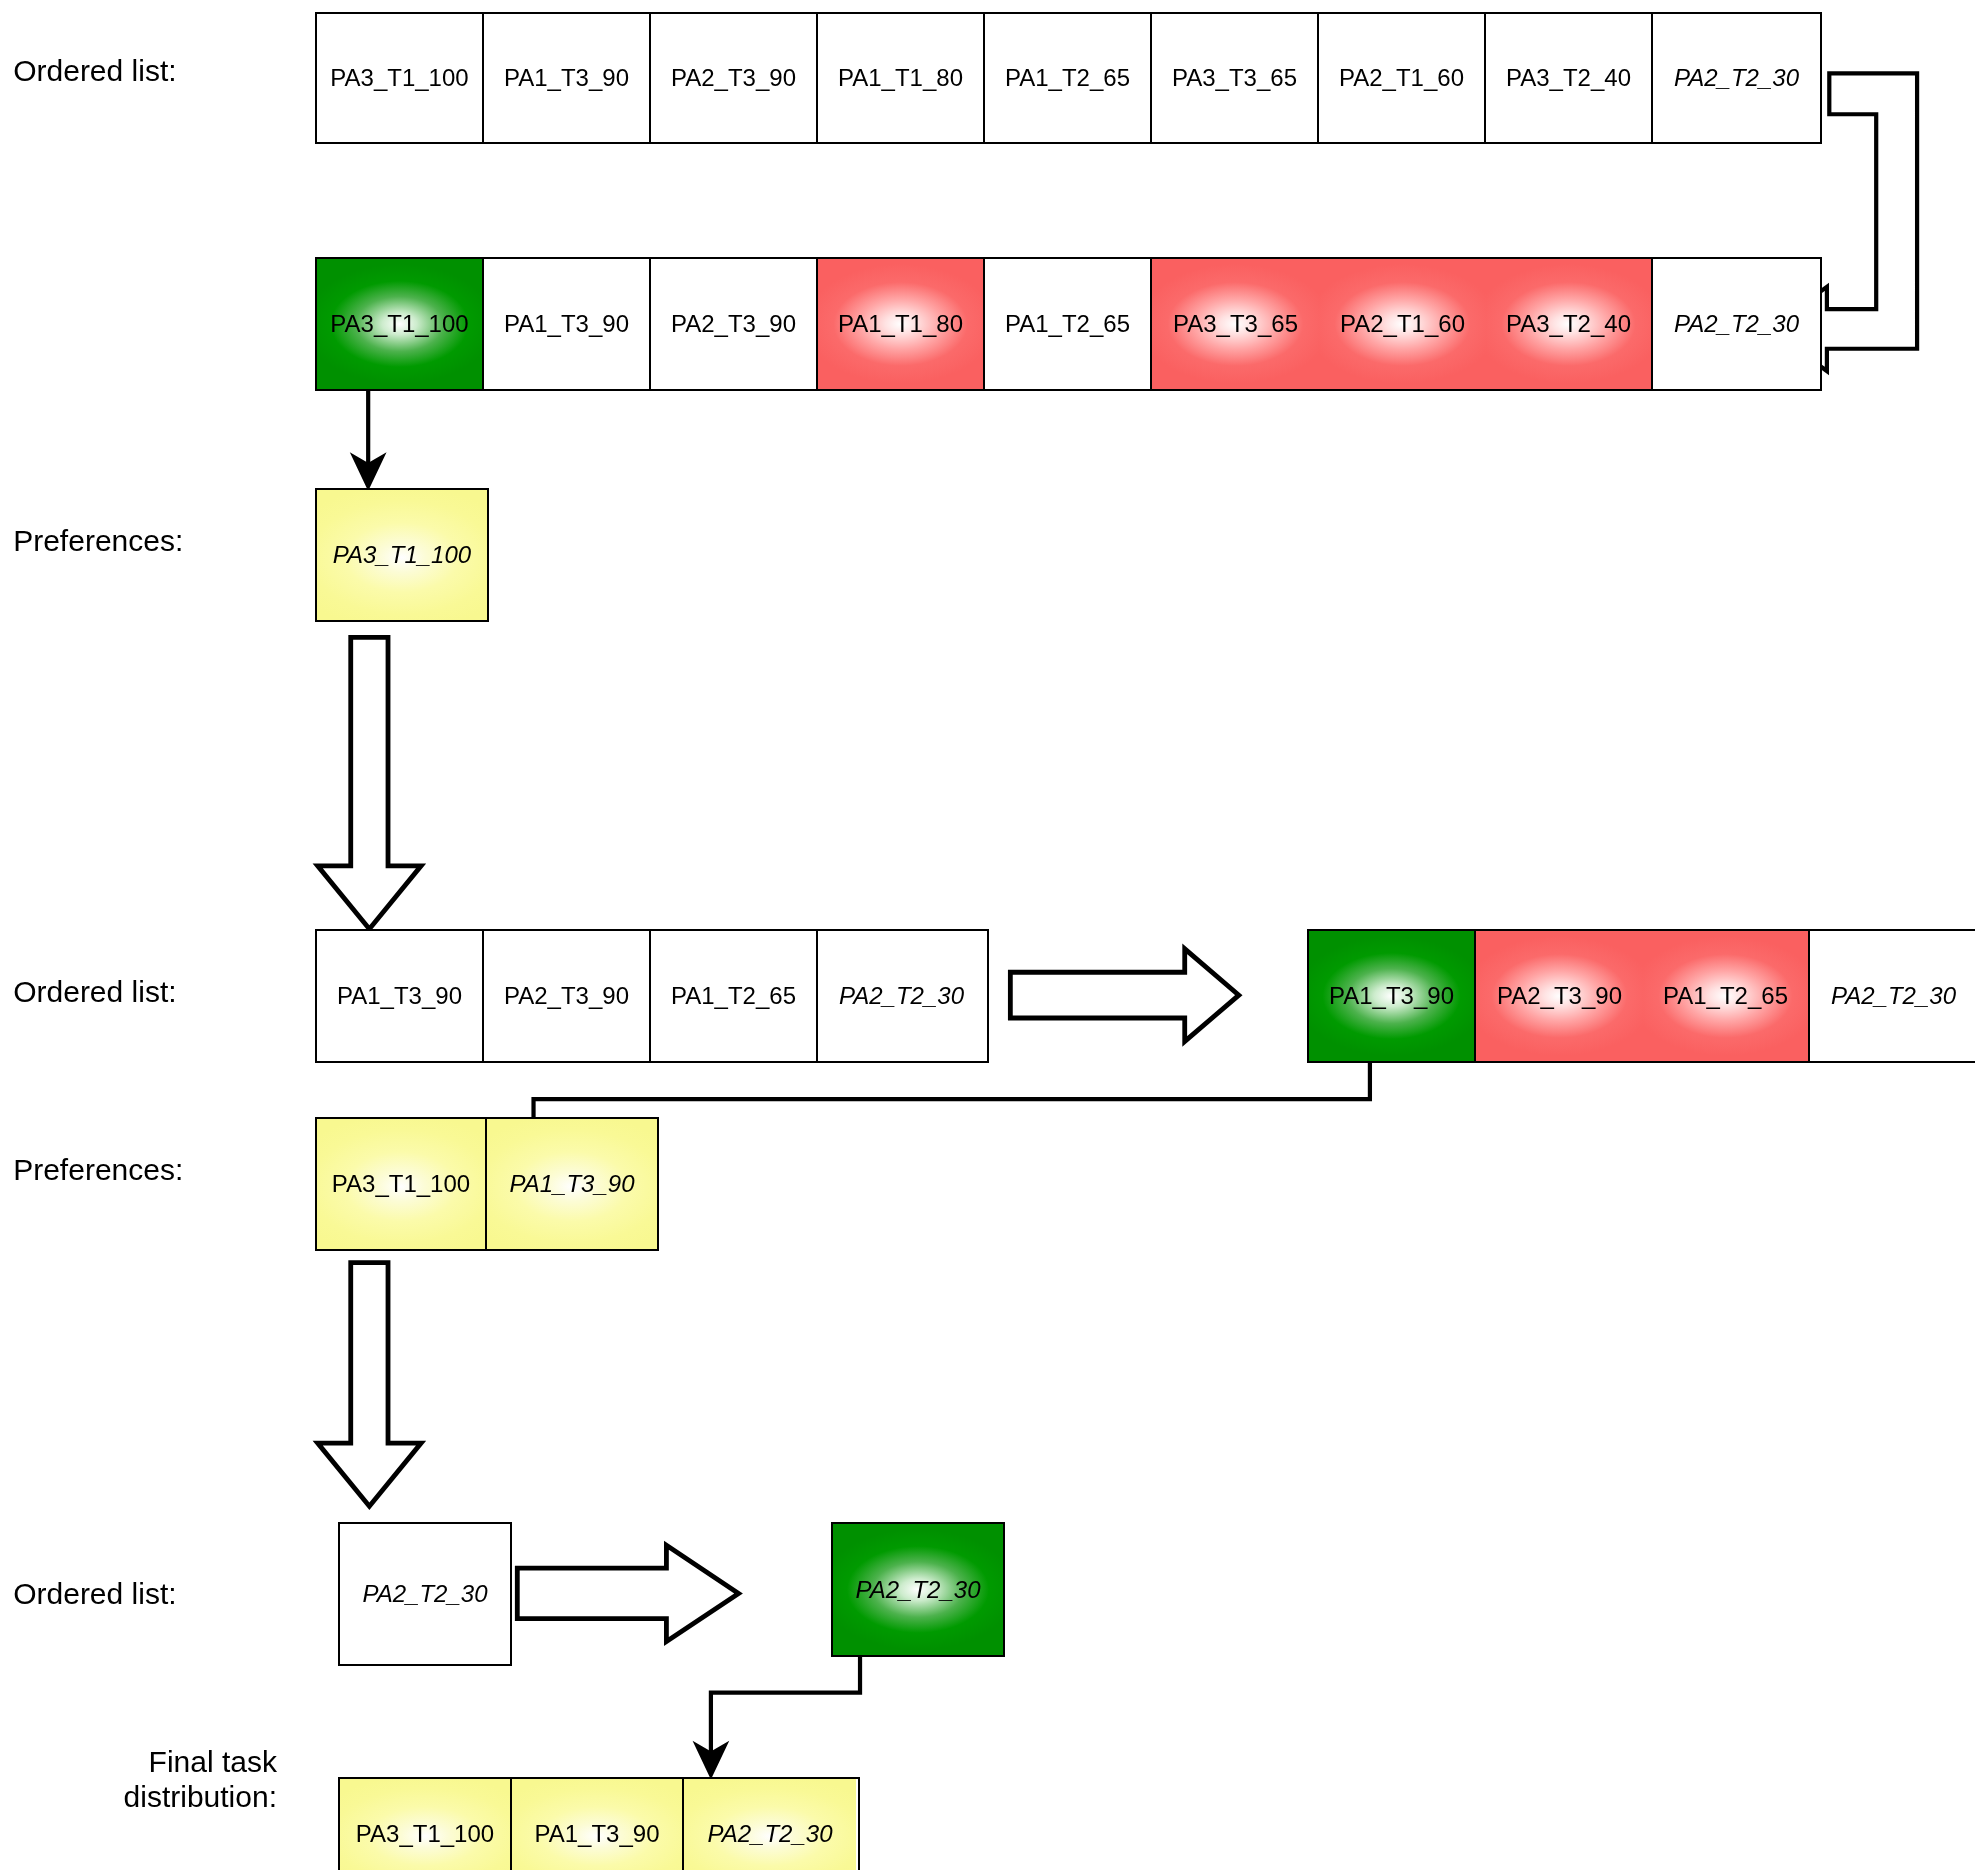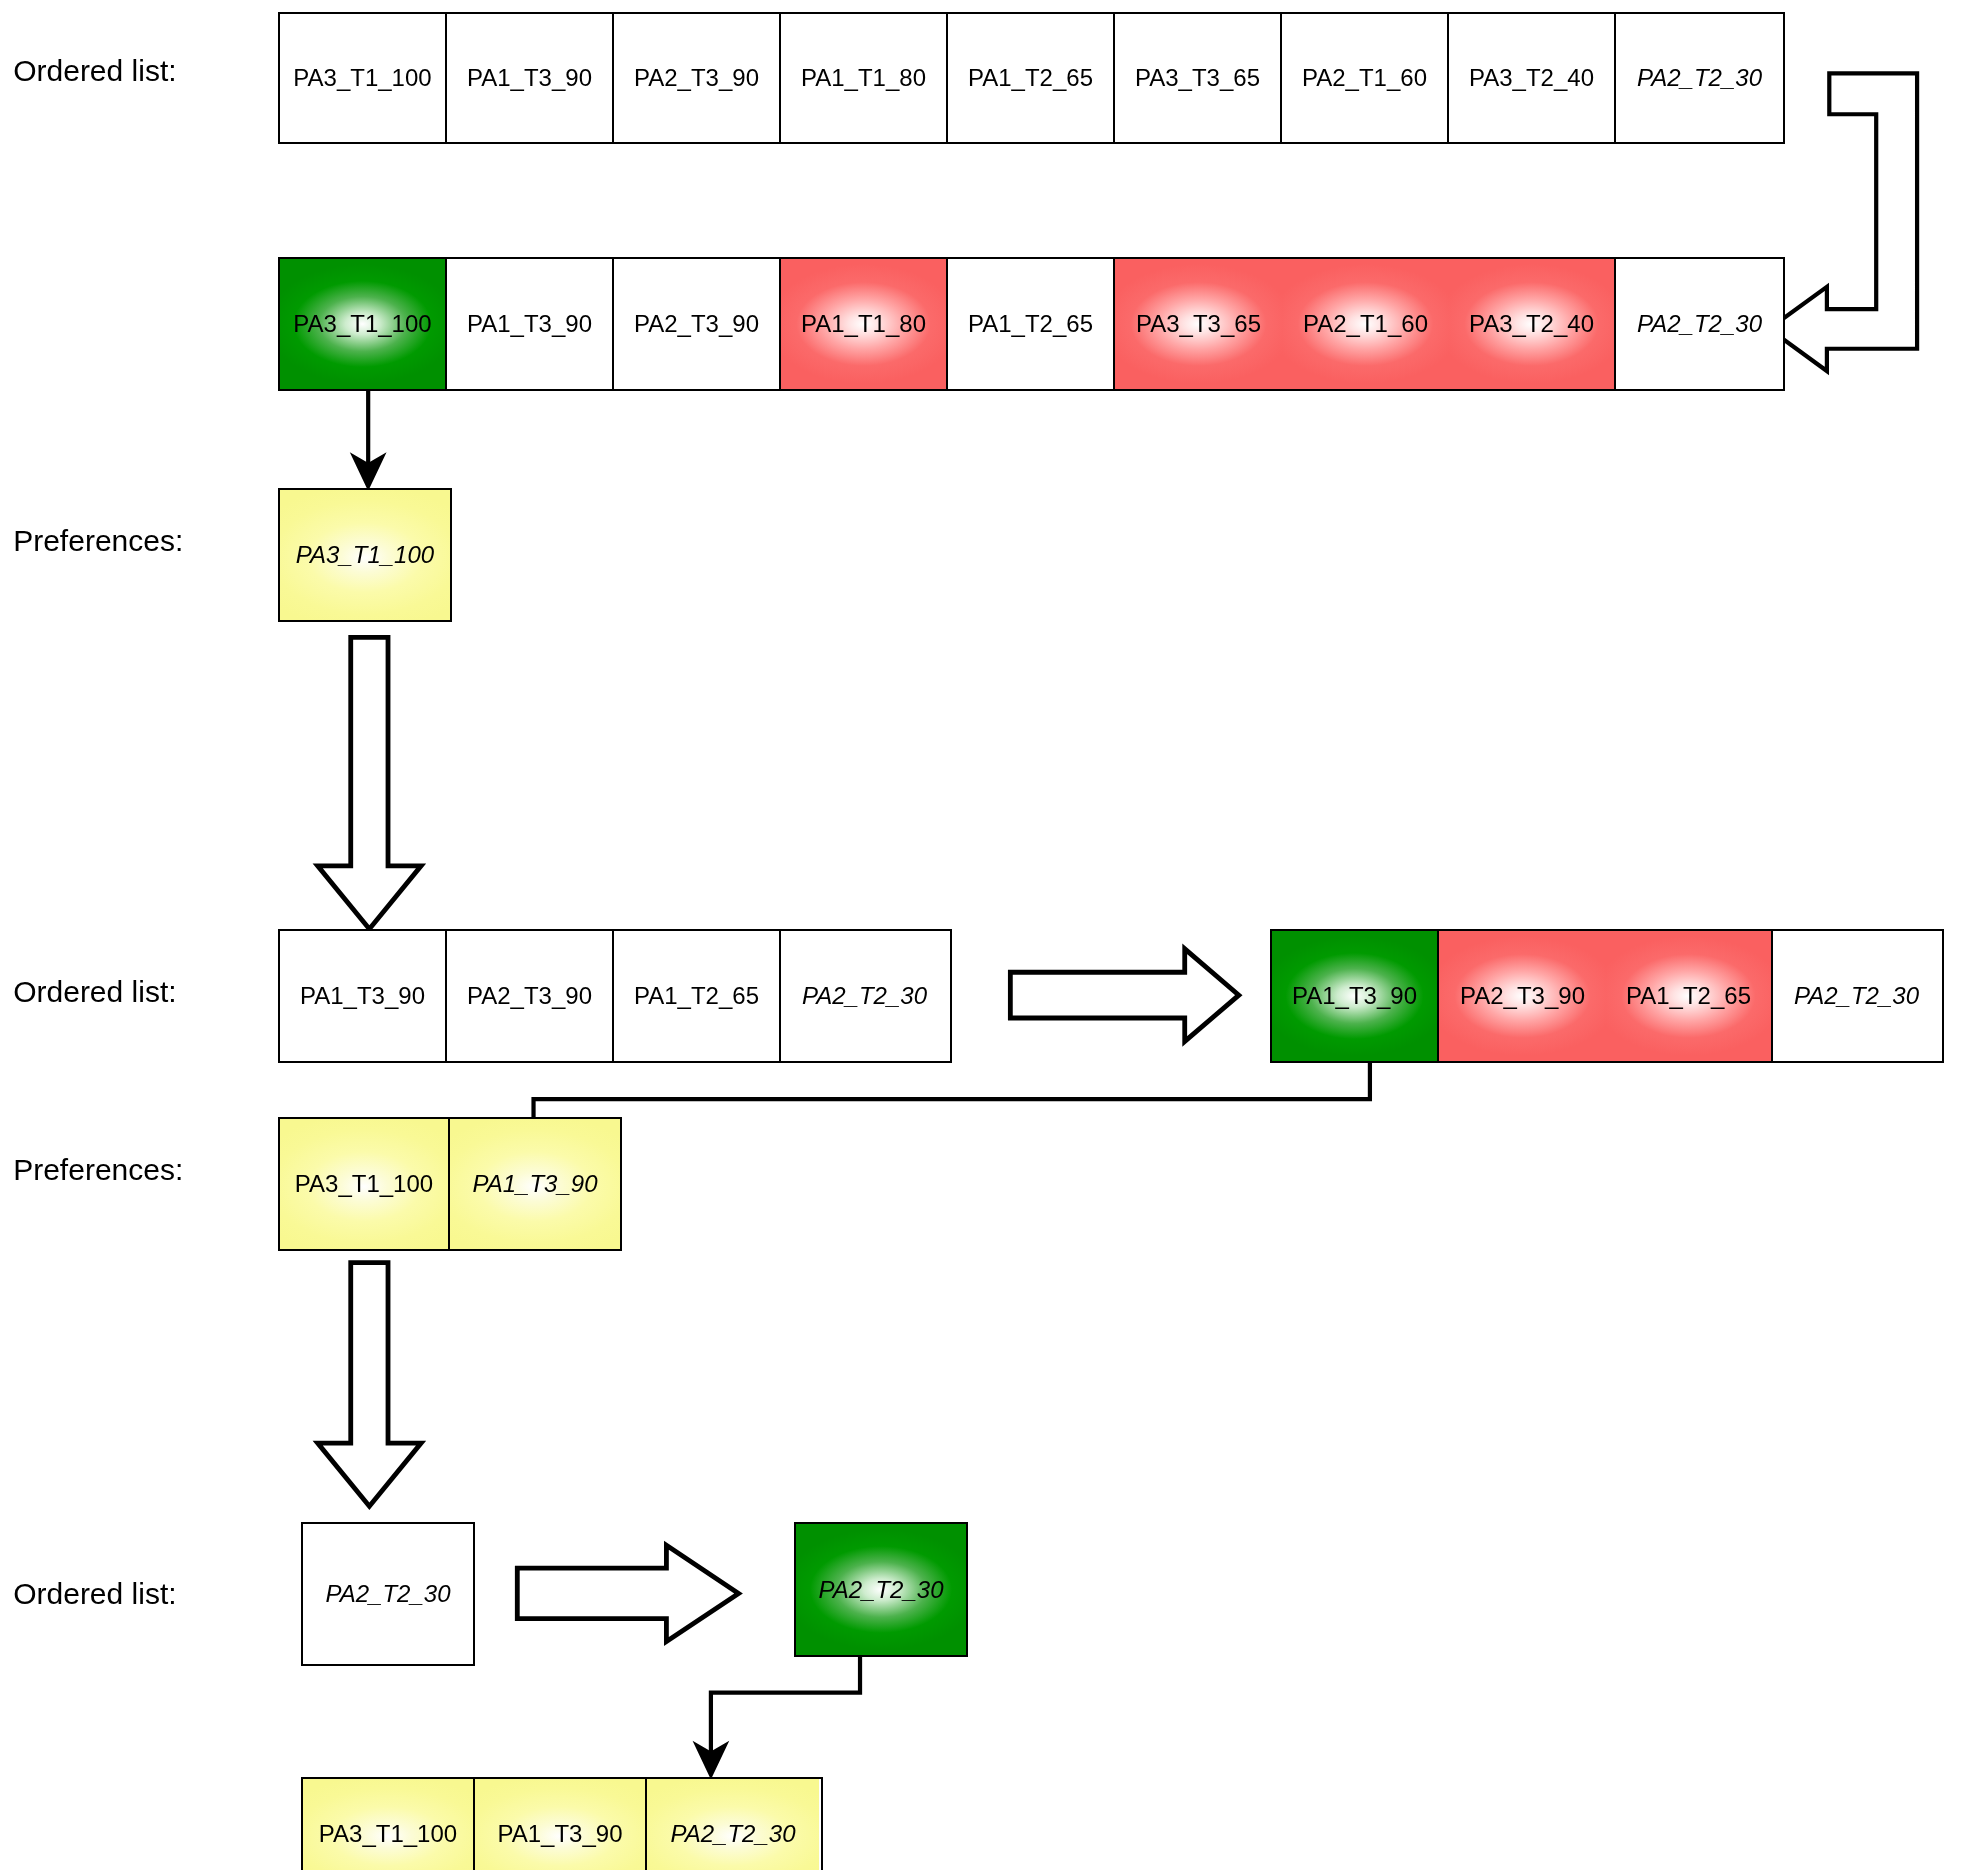--- a/index.html
+++ b/index.html
@@ -24,20 +24,21 @@
     text-align:left;
   }
 
   
   .rowbox{
     position:absolute;
     display:flex;
     box-sizing:border-box;
     border:2.4px solid #000;
     background:#fff;
+    margin-left:37px;
   }
   .cell{
     box-sizing:border-box;
     display:flex;
     align-items:center;
     justify-content:center;
     font-size:24px;
     color:#000;
     border-right:2.4px solid #000;
     background:#fff;
@@ -155,20 +156,22 @@
   <div class="lbl" style="left:13.2px; top:1576px; width:253px;">Ordered list:</div>
 
   <div class="rowbox" id="row4" style="left:301px; top:1522px; width:174px; height:144px;">
     <div class="cell" style="width:170px;">PA2_T2_30</div>
   </div>
 
   <div class="rowbox" id="row4b" style="left:794px; top:1522px; width:174px; height:135px;">
     <div class="cell green" style="width:170px;">PA2_T2_30</div>
   </div>
 
+  <div class="lbl" style="left:48px; top:1744px; width:229px; text-align:right;">Final task
+distribution:</div>
 
   <div class="rowbox" id="final" style="left:301px; top:1777px; width:522px; height:114px;">
     <div class="cell yellow" style="width:172px;">PA3_T1_100</div>
     <div class="cell yellow" style="width:172px;">PA1_T3_90</div>
     <div class="cell yellow" style="width:172px;">PA2_T2_30</div>
   </div>
 
 </div>
 
 

